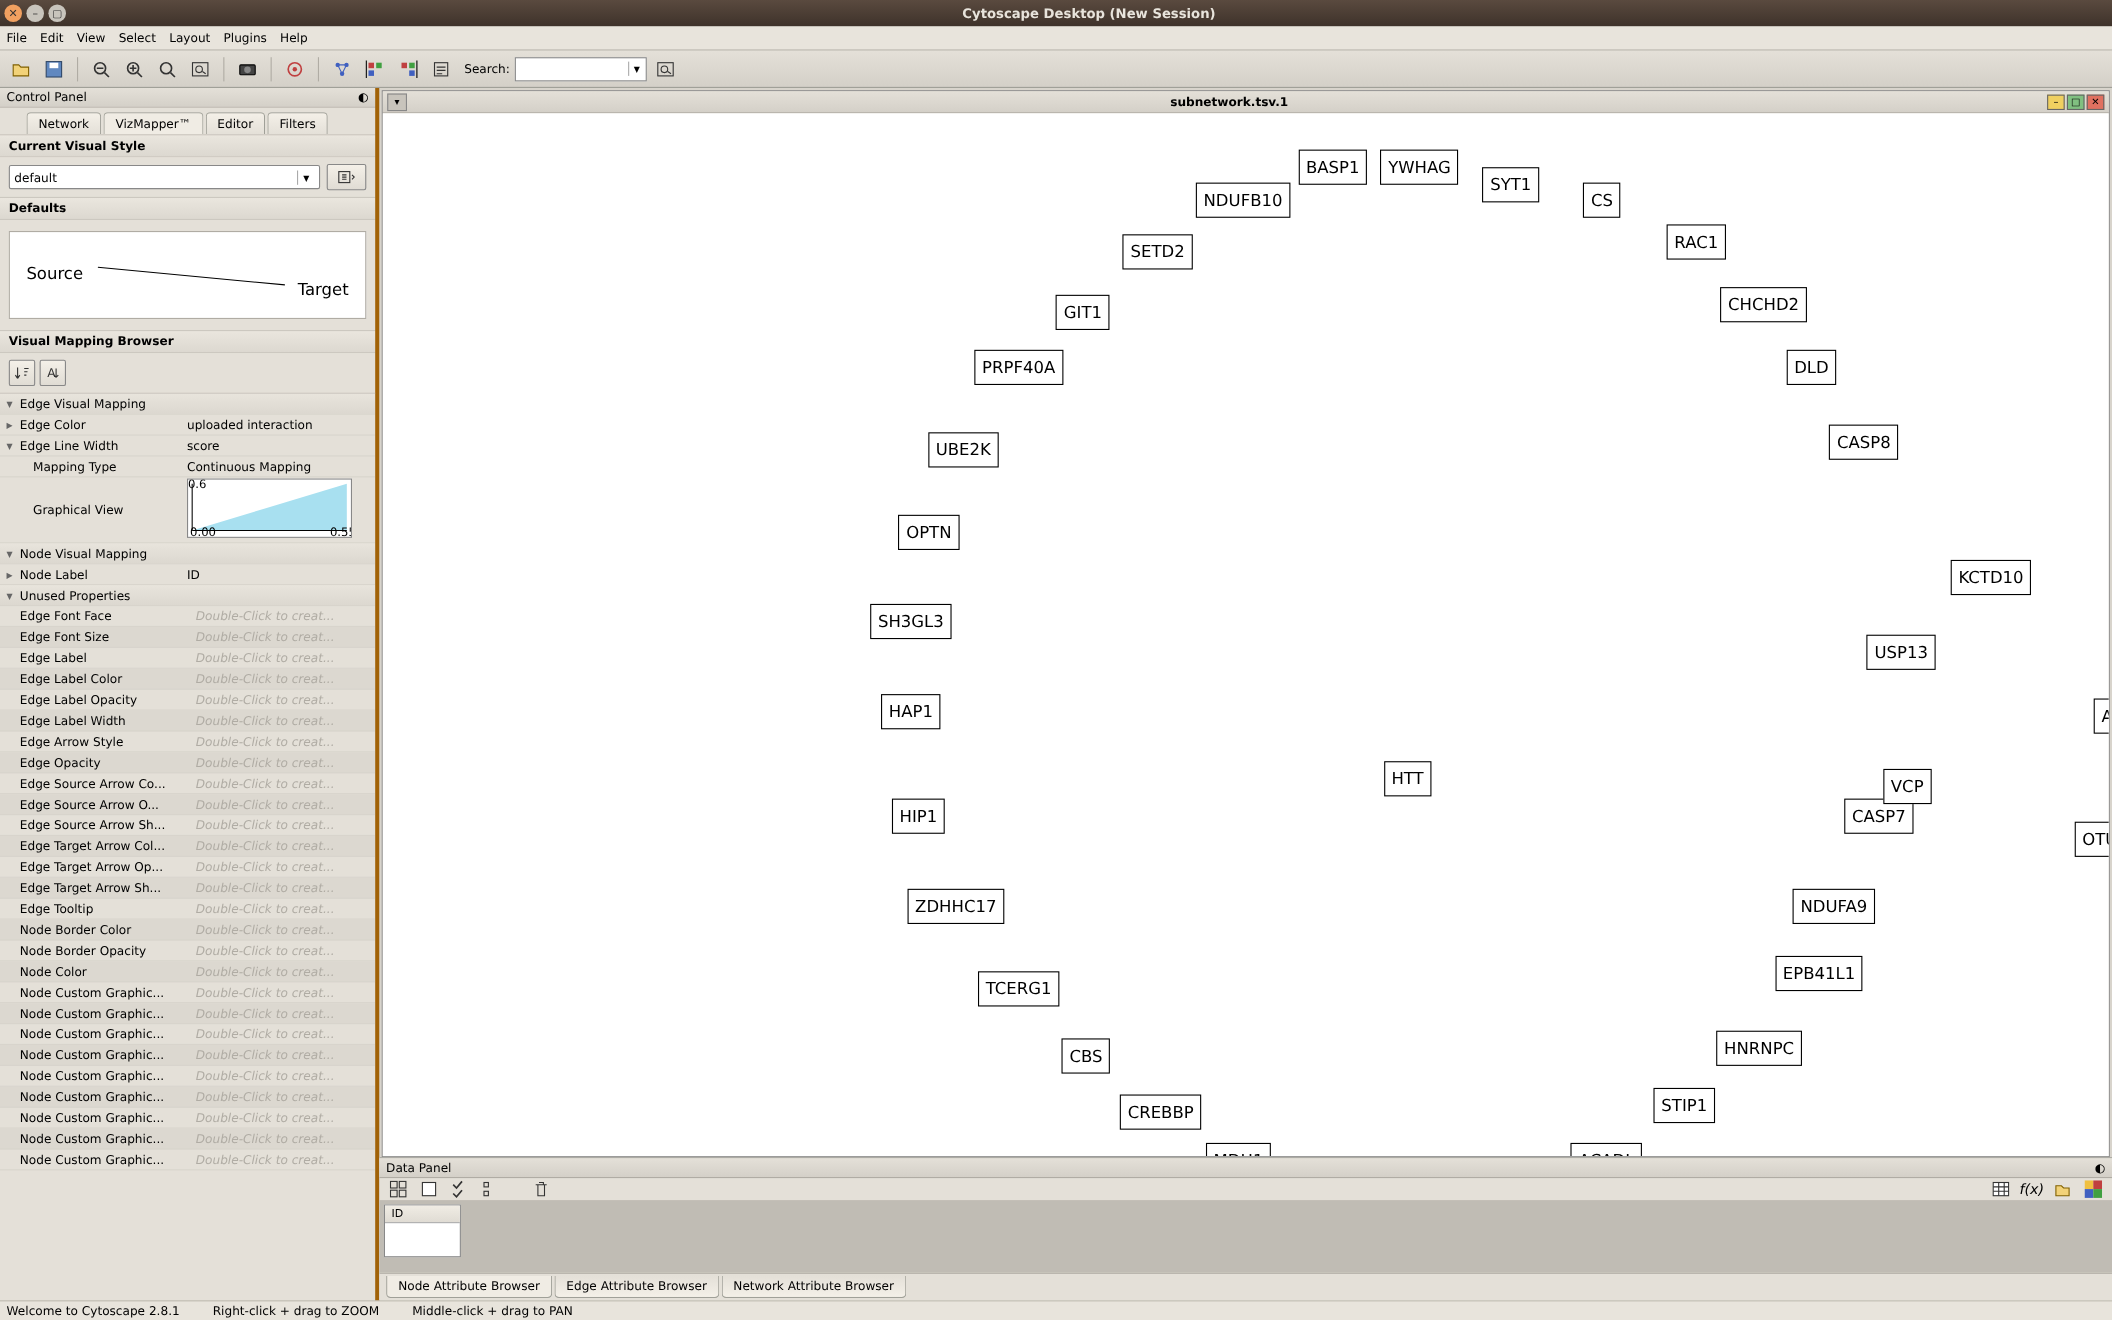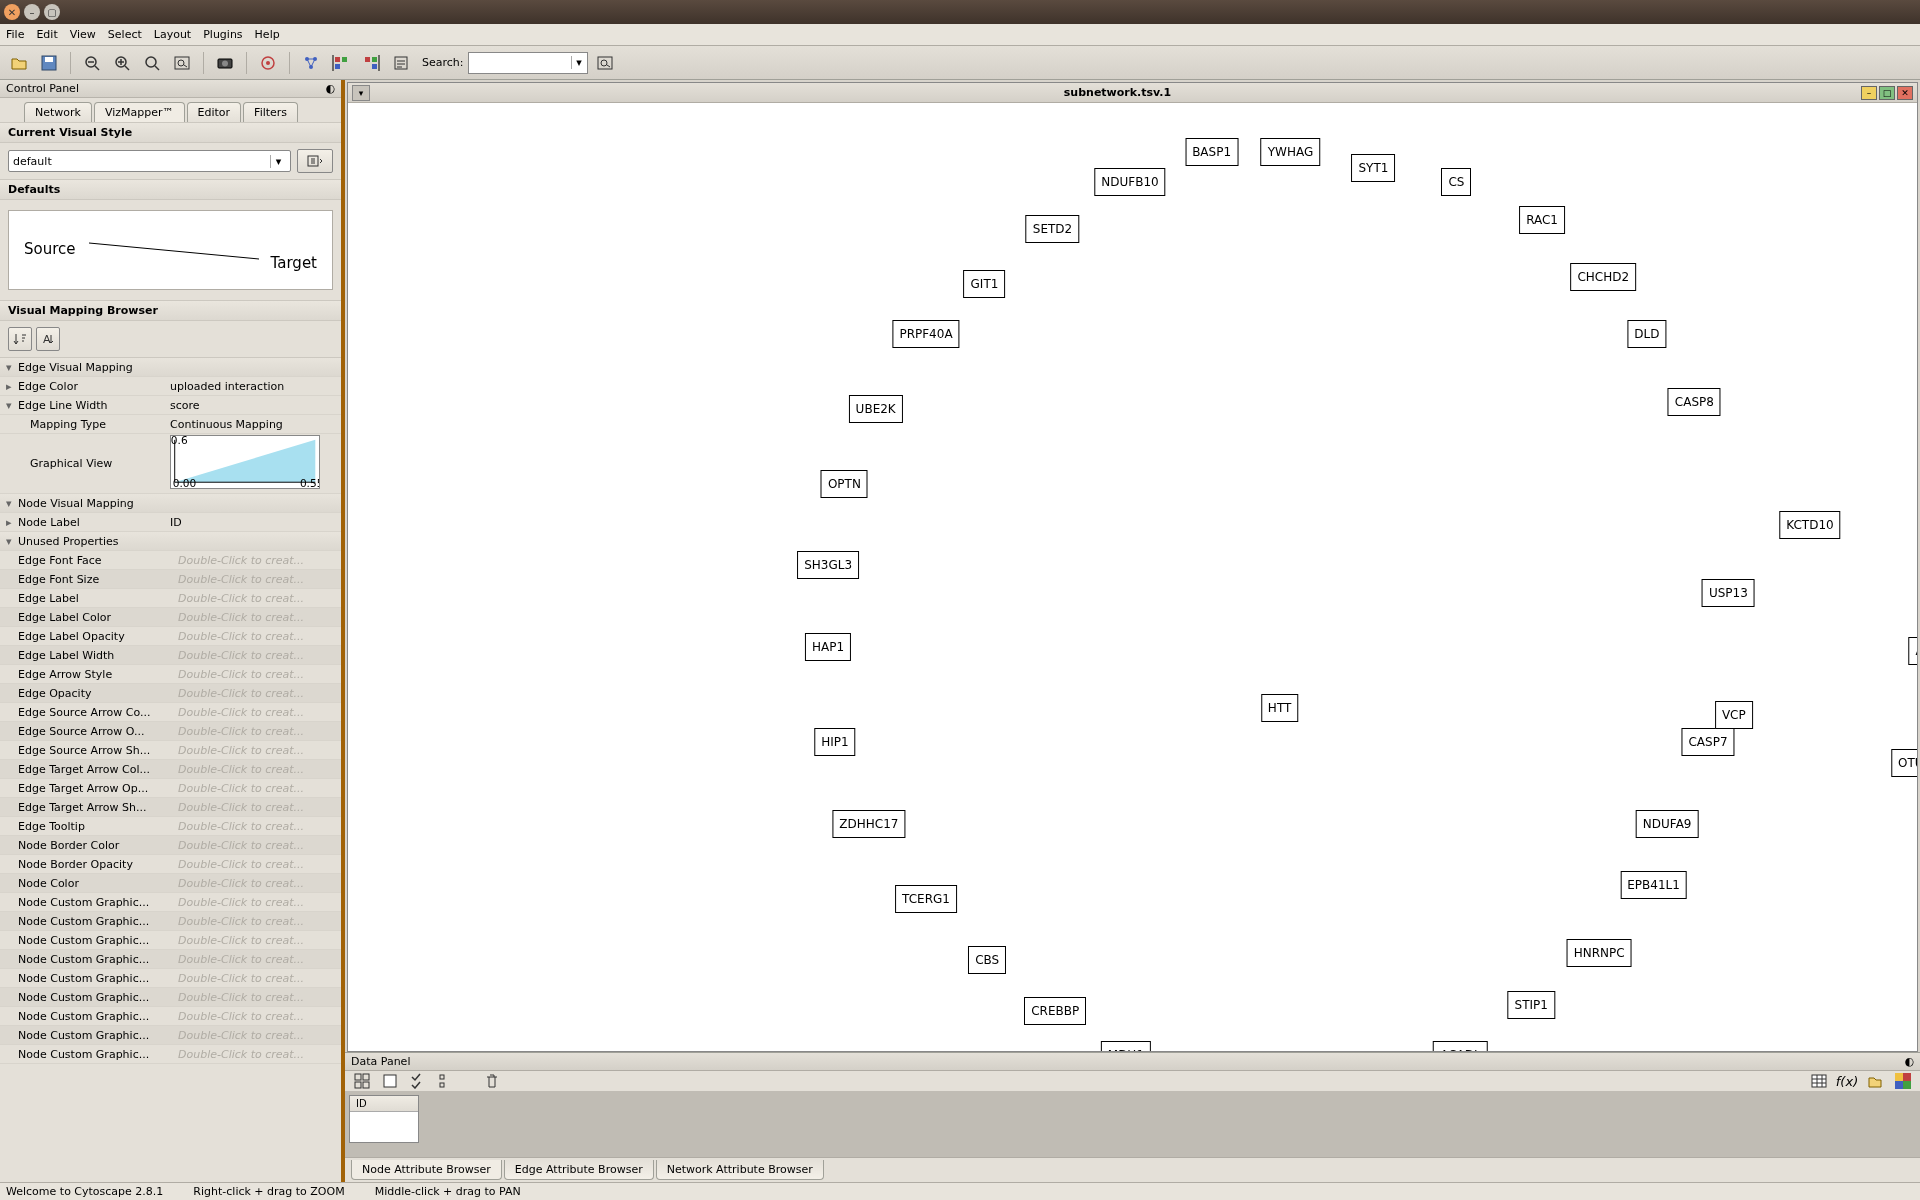--- a/index.html
+++ b/index.html
@@ -68,21 +68,21 @@
 .network-frame { margin: 2px 2px 0 2px; border: 1px solid #888; background: #e8e4dc; display: flex; flex-direction: column; flex: 1; }
 .nf-title { height: 20px; display: flex; align-items: center; padding: 0 4px; background: linear-gradient(#e4e0d8,#d4d0c8); border-bottom: 1px solid #b0aca4; }
 .nf-title .arrow-down { width: 18px; height: 16px; background: #c8c4bc; border: 1px solid #888; display: flex; align-items: center; justify-content: center; font-size: 9px; margin-right: 4px; }
 .nf-title .t { flex: 1; text-align: center; font-weight: bold; }
 .nf-title .winbtns { display: flex; gap: 2px; }
 .nf-title .wb { width: 16px; height: 14px; border: 1px solid #666; display: flex; align-items: center; justify-content: center; font-size: 9px; }
 .wb.min { background: #f0d060; }
 .wb.max { background: #80c080; }
 .wb.cls { background: #e07060; }
 .canvas { flex: 1; background: #fff; position: relative; overflow: hidden; }
-.node { position: absolute; border: 1px solid #000; background: #fff; padding: 6px 6px; font-size: 12px; transform: translate(-50%,-50%); white-space: nowrap; }
+.node { position: absolute; border: 1px solid #000; background: #fff; padding: 6px 6px; font-size: 15px; transform: translate(-50%,-50%); white-space: nowrap; }
 .edges { position: absolute; inset: 0; }
 
 
 .data-panel { height: 130px; border-top: 1px solid #a0a098; background: #e4e0d8; display: flex; flex-direction: column; }
 .dp-title { padding: 2px 6px; background: linear-gradient(#e4e0d8,#d4d0c8); border-bottom: 1px solid #b0aca4; display: flex; justify-content: space-between; }
 .dp-toolbar { height: 20px; display: flex; align-items: center; padding: 0 6px; gap: 6px; }
 .dp-btn { width: 22px; height: 22px; border: 1px solid transparent; display: flex; align-items: center; justify-content: center; }
 .dp-table-area { flex: 1; background: #c0bcb4; padding: 4px; }
 .dp-table { background: #fff; border: 1px solid #888; width: 70px; }
 .dp-th { background: linear-gradient(#f0ece4,#e0dcd4); border-bottom: 1px solid #aaa; padding: 2px 6px; font-size: 10px; }
@@ -99,20 +99,21 @@
 .vmb-scroll::-webkit-scrollbar-track { background: #e4e0d8; border-left: 1px solid #c0bcb4; }
 .vmb-scroll::-webkit-scrollbar-thumb { background: #c0bcb4; border: 1px solid #a0a098; }
 </style>
 </head>
 <body>
 
 <div class="titlebar">
   <div class="win-btn close">✕</div>
   <div class="win-btn min">–</div>
   <div class="win-btn max">▢</div>
+  <div class="title">Cytoscape Desktop (New Session)</div>
 </div>
 
 <div class="menubar">
   <span>File</span>
   <span>Edit</span>
   <span>View</span>
   <span>Select</span>
   <span>Layout</span>
   <span>Plugins</span>
   <span>Help</span>

